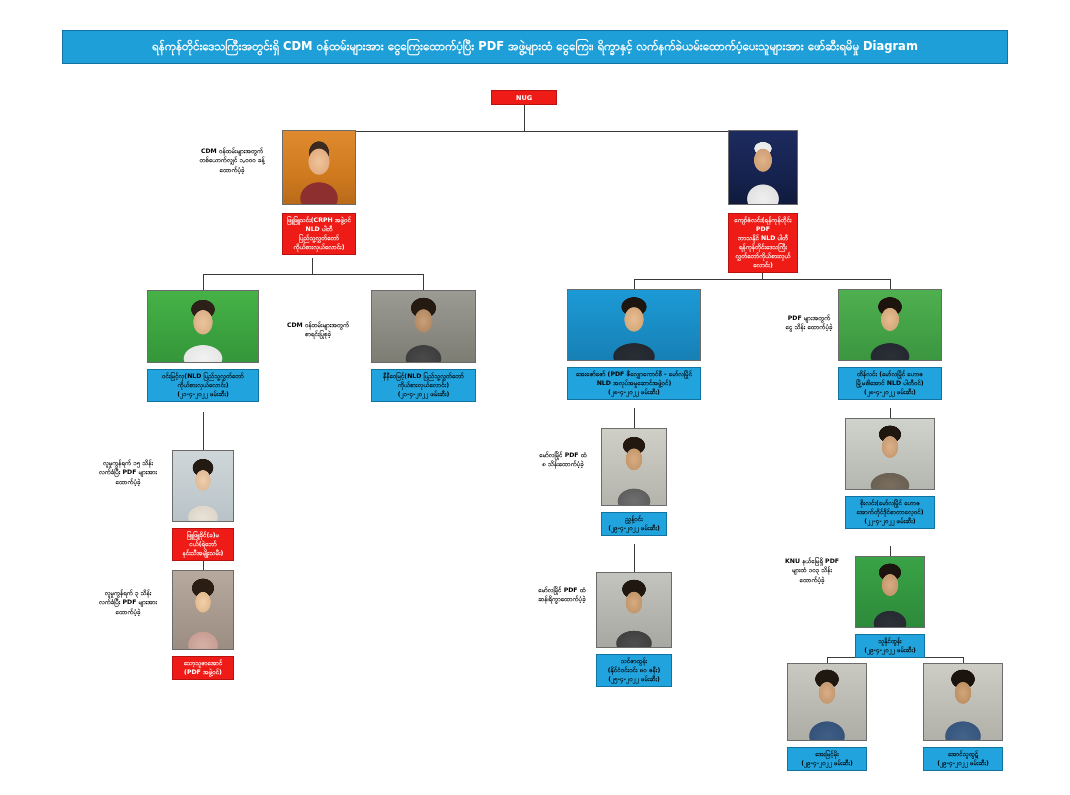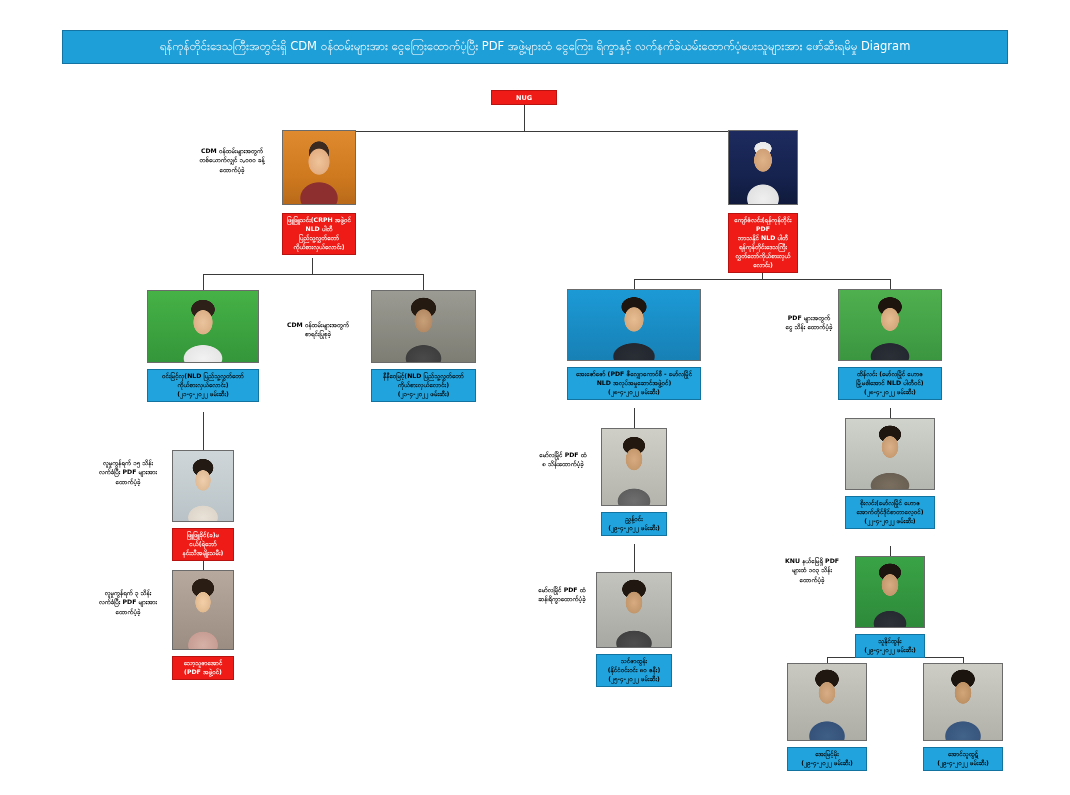--- a/index.html
+++ b/index.html
@@ -31,21 +31,21 @@
     border: 1px solid #1374a3;
     display: flex;
     align-items: center;
     justify-content: center;
     box-sizing: border-box;
     padding: 0 6px;
   }
   .title-banner span {
     color: #ffffff;
     font-size: 11.5px;
-    font-weight: normal;
+    font-weight: bold;
     line-height: 1.2;
     text-align: right;
   }
 
   
   .ln {
     position: absolute;
     background: #3a3a3a;
   }
   .lnh { height: 1px; }

